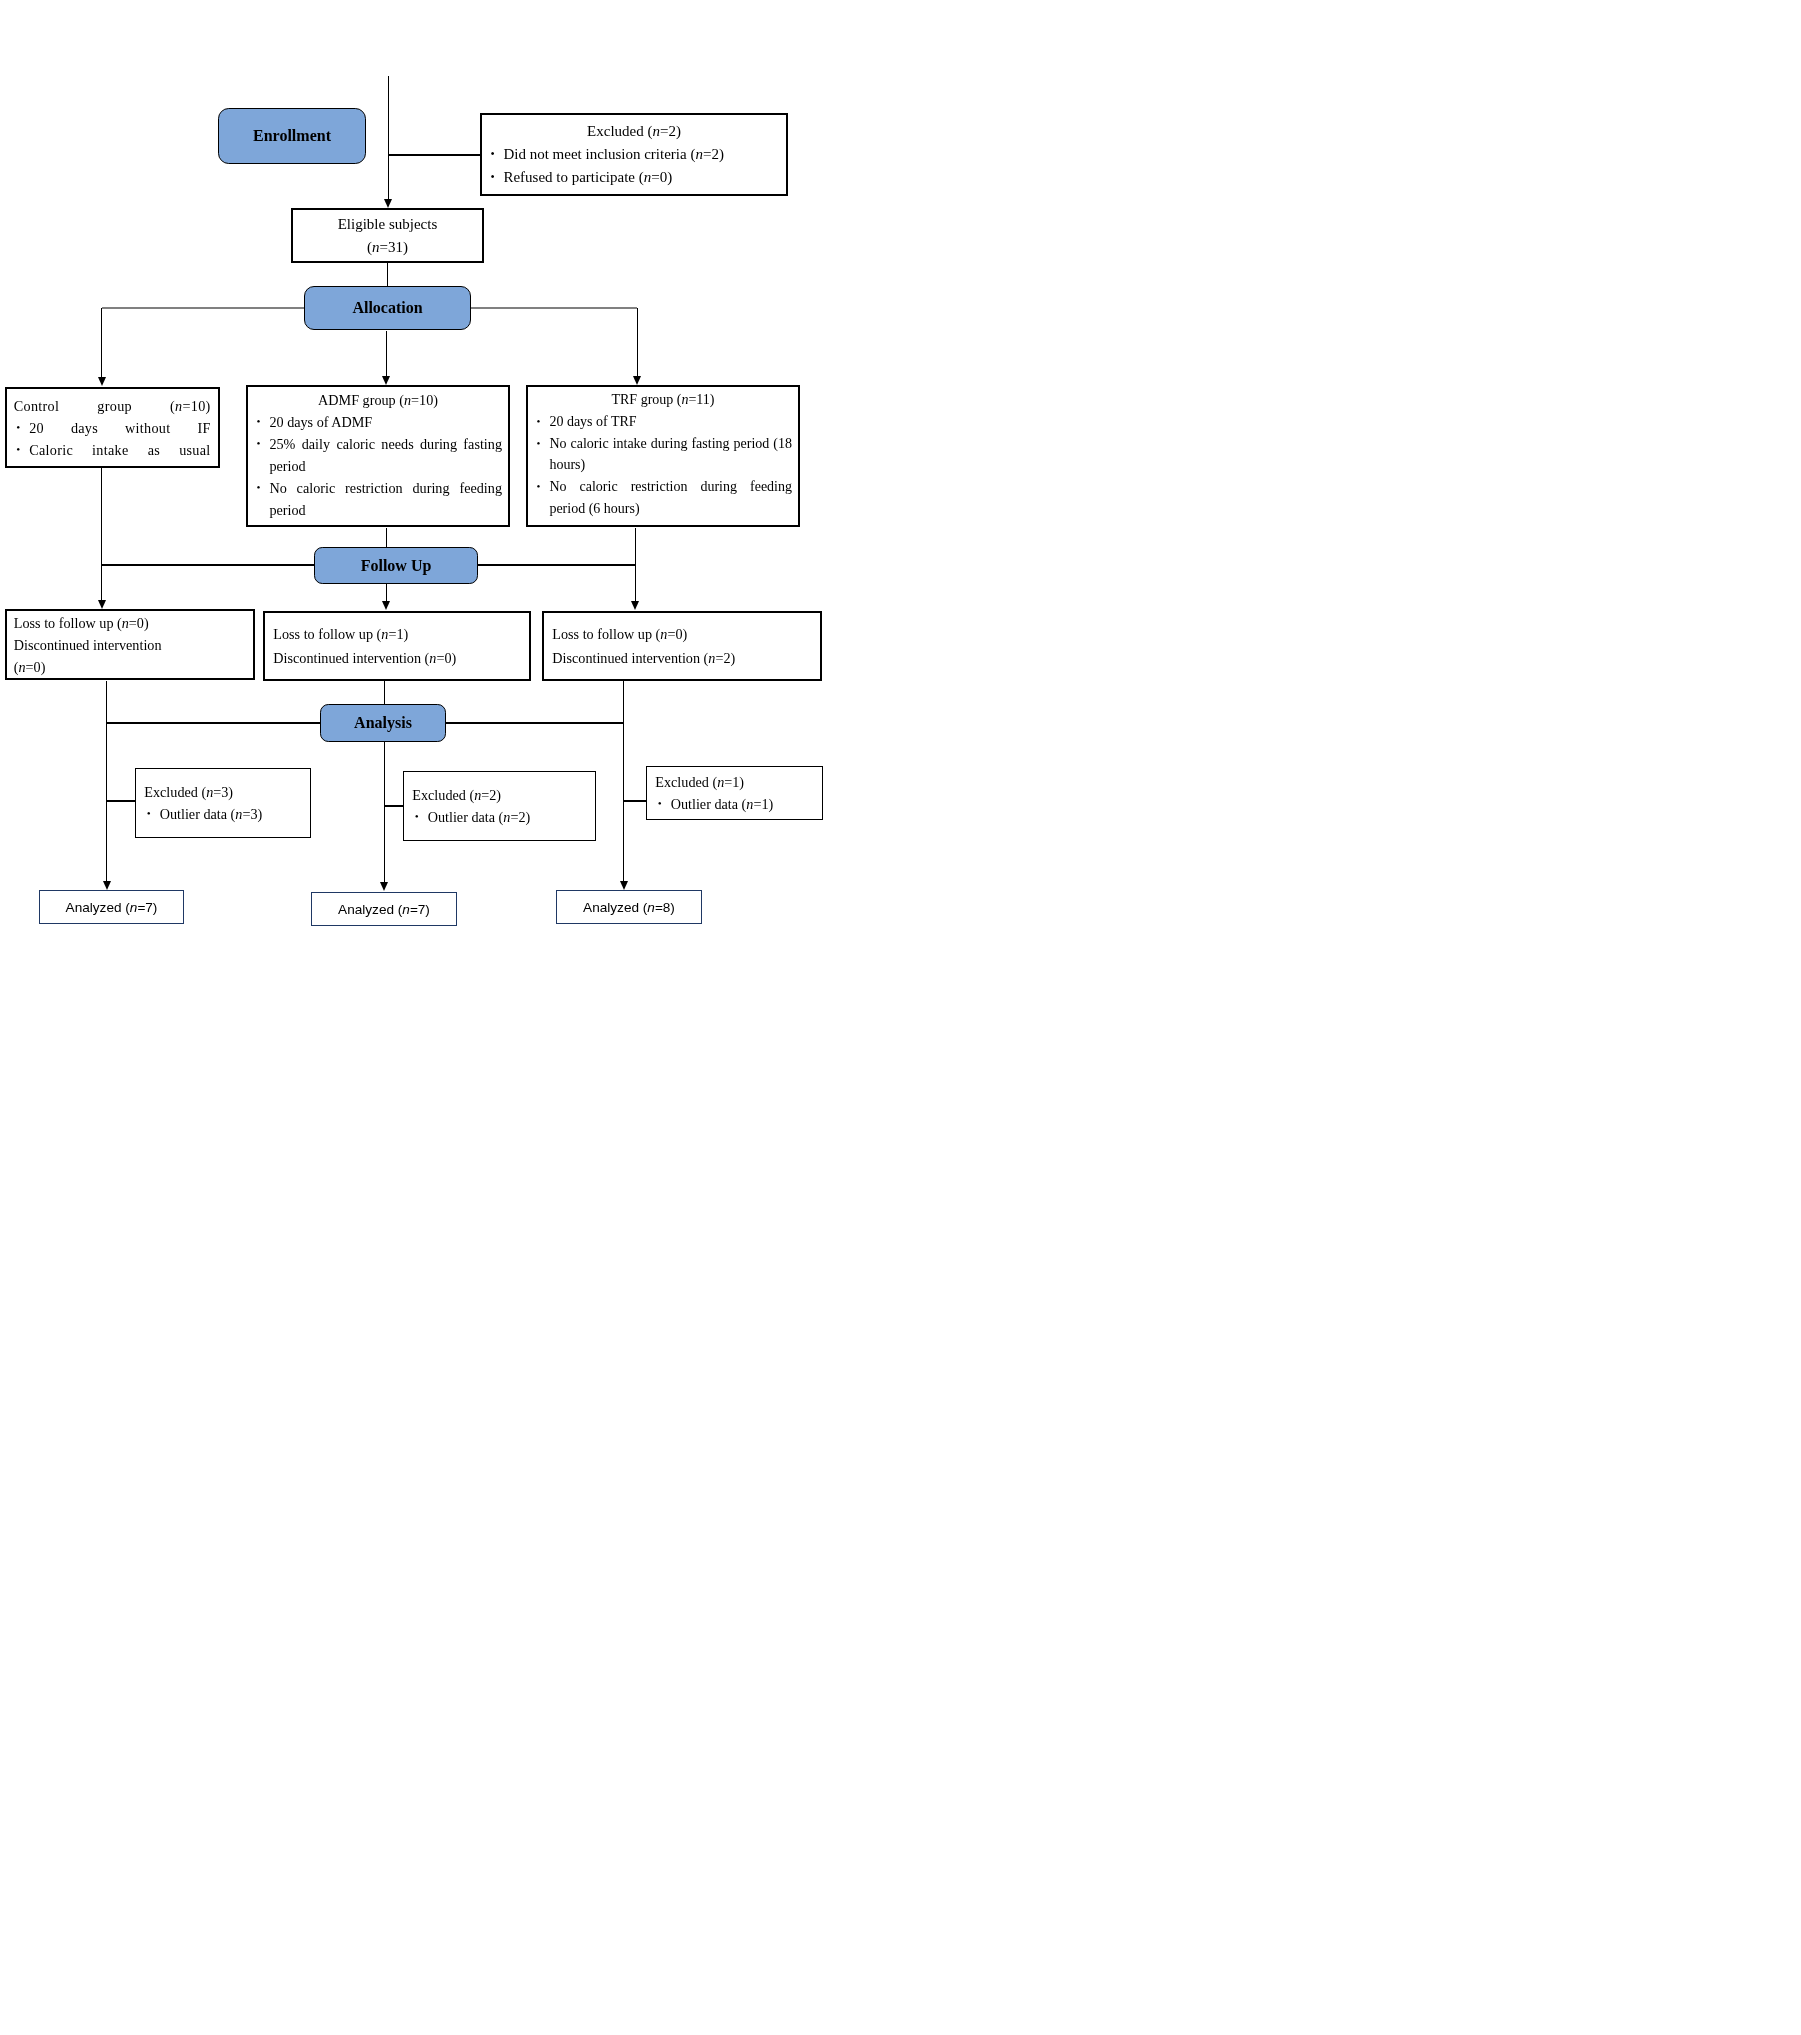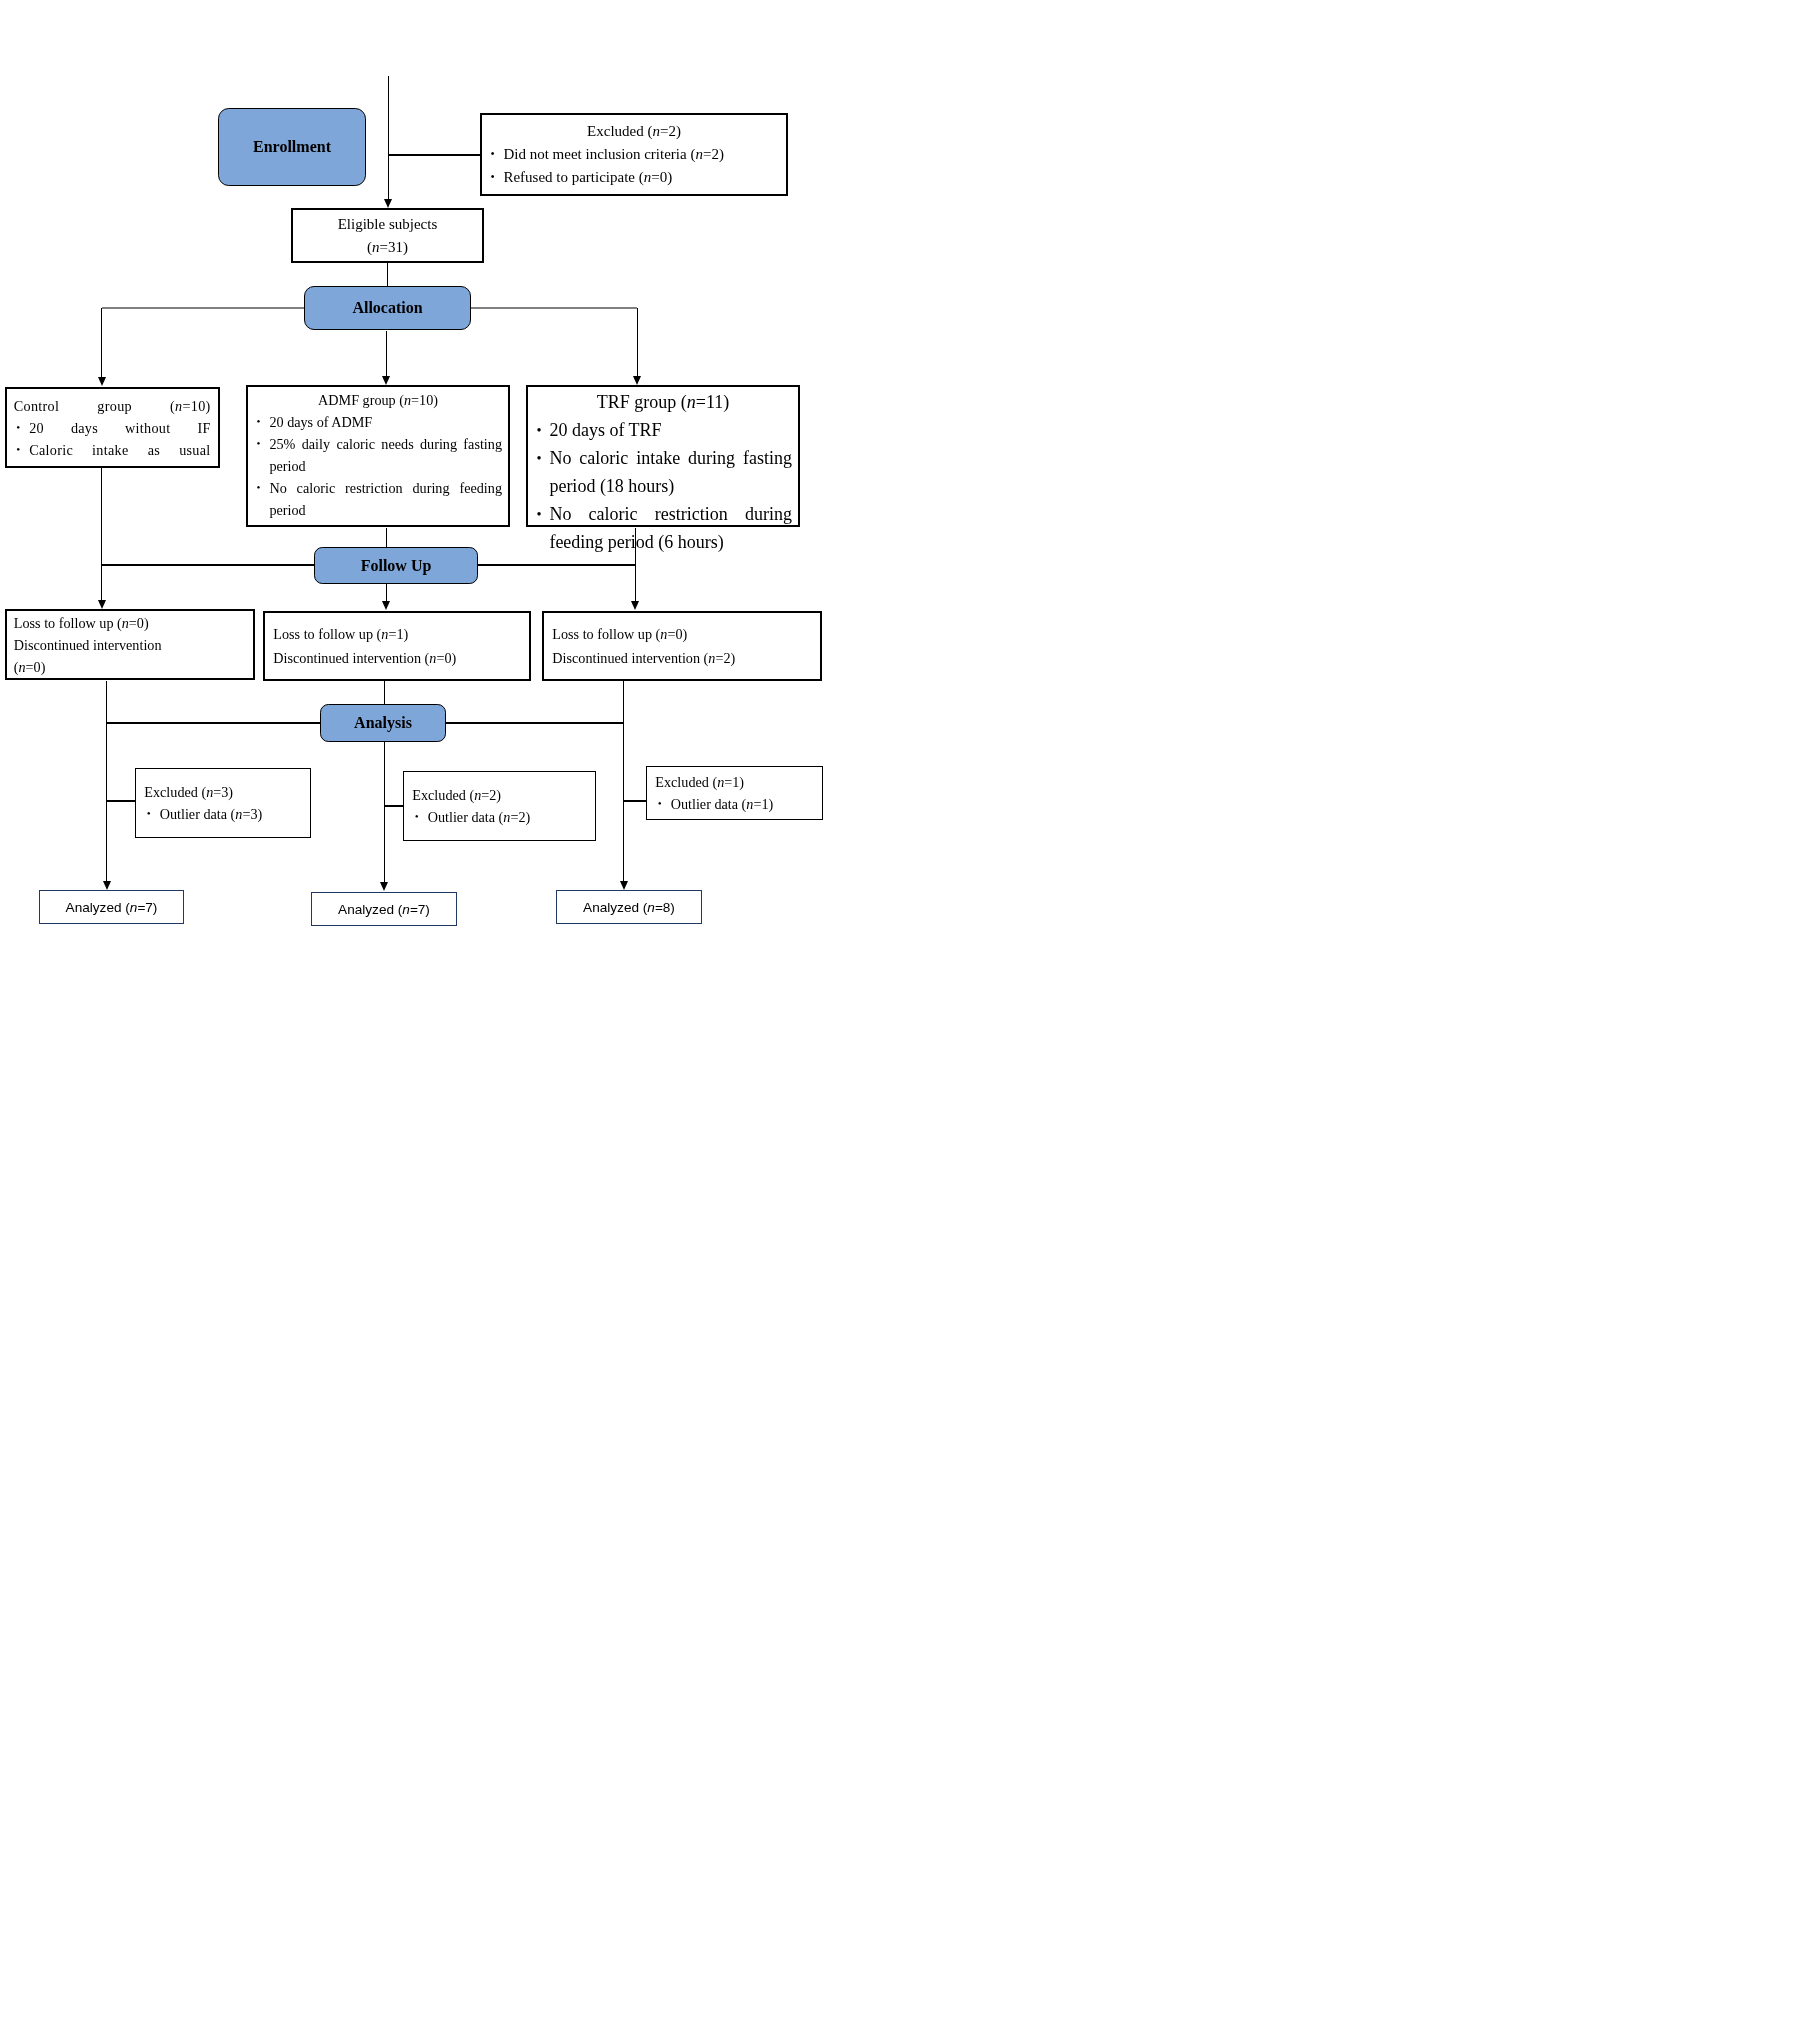--- a/index.html
+++ b/index.html
@@ -77,21 +77,21 @@
   <div class="arr" style="left:620px;top:881px;"></div>
 
   <div class="ln" style="left:106px;top:722px;width:214px;height:1.8px;"></div>
   <div class="ln" style="left:446px;top:722px;width:178px;height:1.8px;"></div>
 
   <div class="ln" style="left:106px;top:800px;width:29px;height:1.8px;"></div>
   <div class="ln" style="left:384px;top:805px;width:19.6px;height:1.8px;"></div>
   <div class="ln" style="left:623px;top:800px;width:23px;height:1.8px;"></div>
 
 
-  <div class="blue" style="left:218px;top:108px;width:148px;height:78px;">
+  <div class="blue" style="left:218px;top:108px;width:148px;height:56px;">
     <span>Enrollment</span>
   </div>
 
   <div class="box col" style="left:480px;top:113px;width:308px;height:83px;font-size:15px;padding:2.4px 6px;">
     <div class="center title">Excluded (<i>n</i>=2)</div>
     <div class="brow">
       <span class="dot">•</span>
       <span class="btext">Did not meet inclusion criteria (<i>n</i>=2)</span>
     </div>
     <div class="brow">
@@ -130,21 +130,21 @@
     <div class="brow">
       <span class="dot">•</span>
       <span class="btext just">25% daily caloric needs during fasting period</span>
     </div>
     <div class="brow">
       <span class="dot">•</span>
       <span class="btext just">No caloric restriction during feeding period</span>
     </div>
   </div>
 
-  <div class="box" style="left:526px;top:385px;width:274px;height:142px;font-size:18px;padding:2.4px 6px;">
+  <div class="box" style="left:526px;top:385px;width:274px;height:142px;font-size:14px;padding:2.4px 6px;">
     <div class="center title">TRF group (<i>n</i>=11)</div>
     <div class="brow">
       <span class="dot">•</span>
       <span class="btext">20 days of TRF</span>
     </div>
     <div class="brow">
       <span class="dot">•</span>
       <span class="btext just">No caloric intake during fasting period (18 hours)</span>
     </div>
     <div class="brow">

